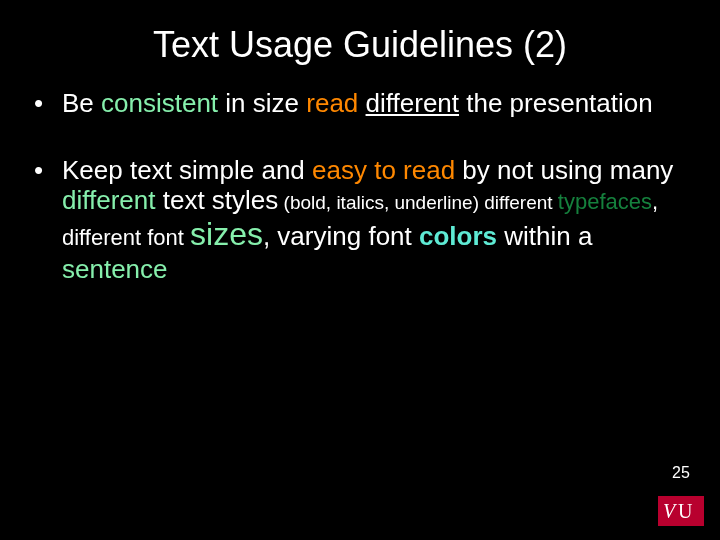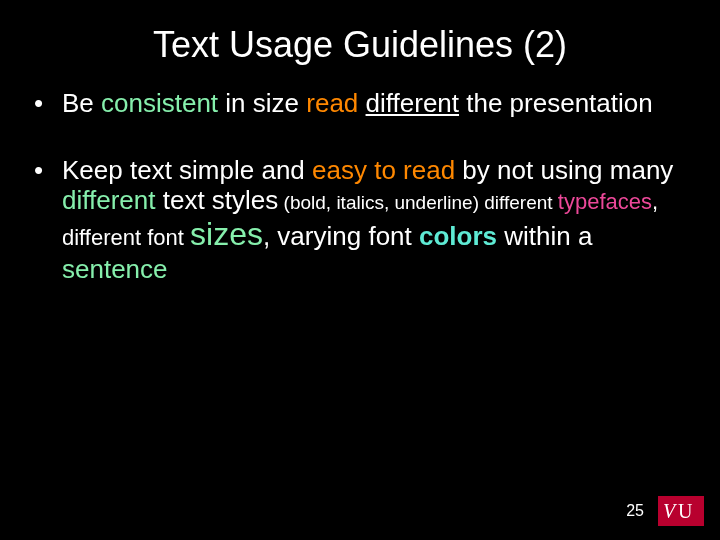--- a/index.html
+++ b/index.html
@@ -27,32 +27,32 @@
     margin-bottom:36px;
   }
   .dot{
     width:28px;flex:0 0 28px;
     text-align:left;
     padding-left:4px;
   }
   .txt{flex:1}
   .c-green{color:#86efac}
   .c-orange{color:#ff8800}
-  .c-yellow{color:#ec4899}
+  .c-yellow{color:#15803d}
   .c-red{color:#5eead4}
   .u{text-decoration:underline}
   .i{}
   .b{font-weight:bold}
   .sm1{font-size:19px}
   .sm2{font-size:22px}
   .lg1{font-size:32px}
   .footer{
     position:absolute;
     bottom:14px;right:16px;
-    display:flex;align-items:center;gap:14px;
+    display:flex;align-items:center;gap:14px;flex-direction:column;
   }
   .pageno{font-size:16px;color:#fff}
   .logo{
     width:46px;height:30px;
     background:#b8002e;
     color:#fff;
     display:flex;align-items:center;justify-content:center;
   }
   .logo svg{display:block}
 </style>

